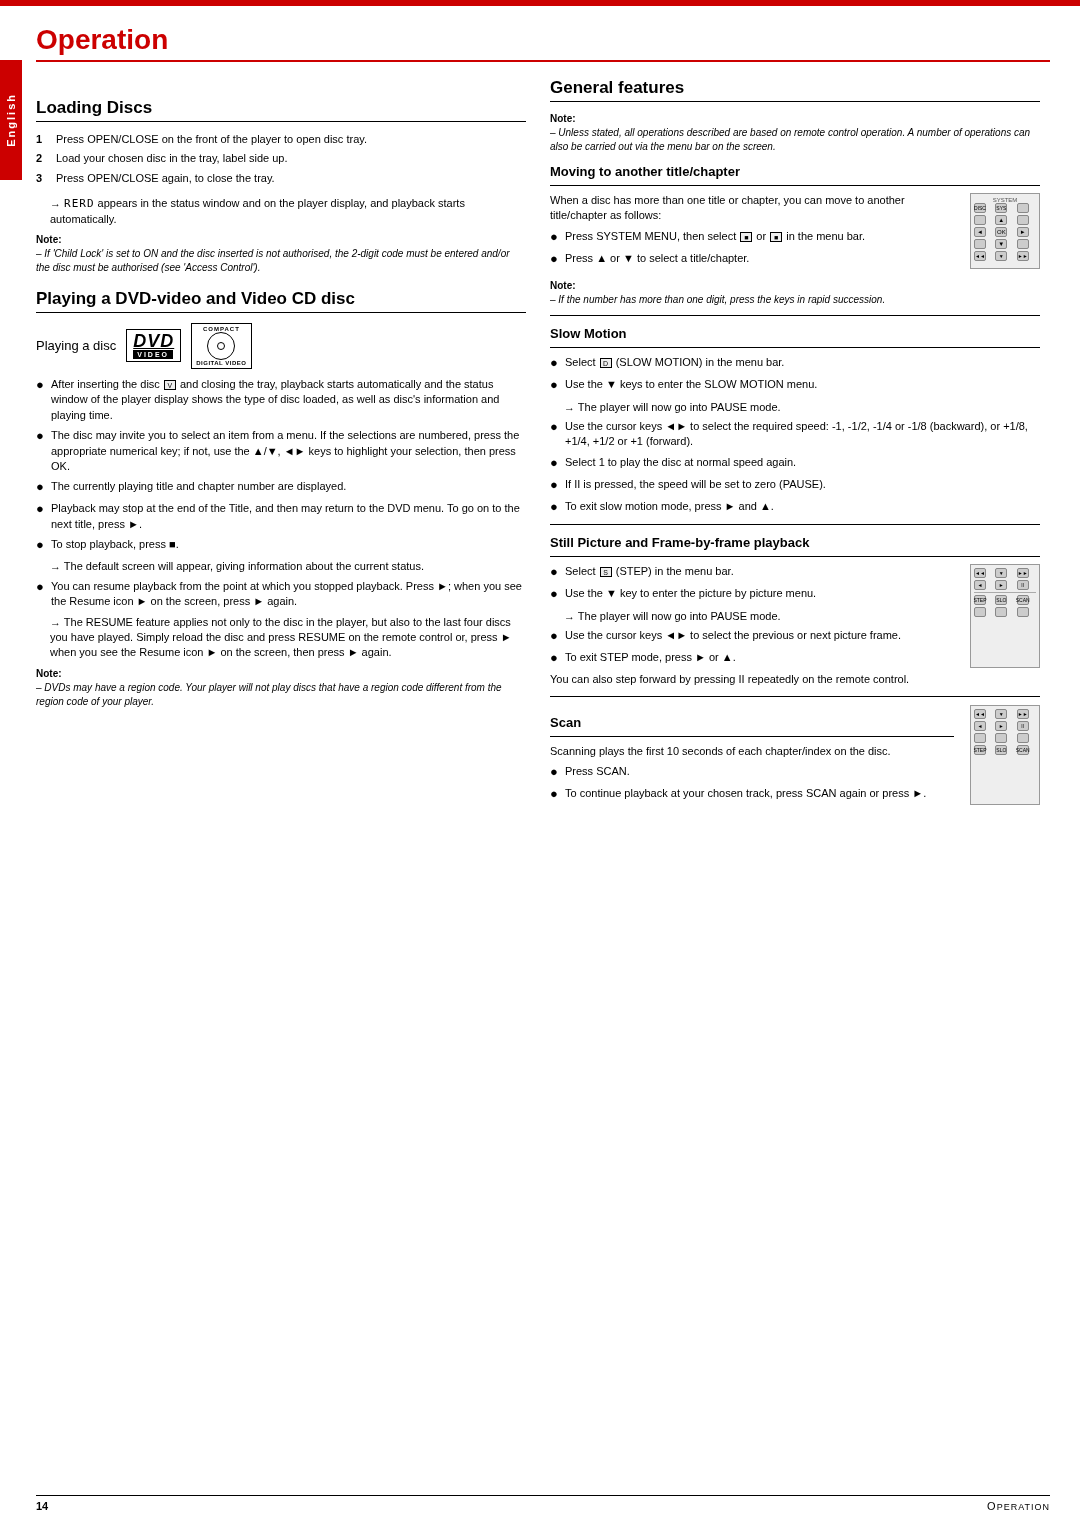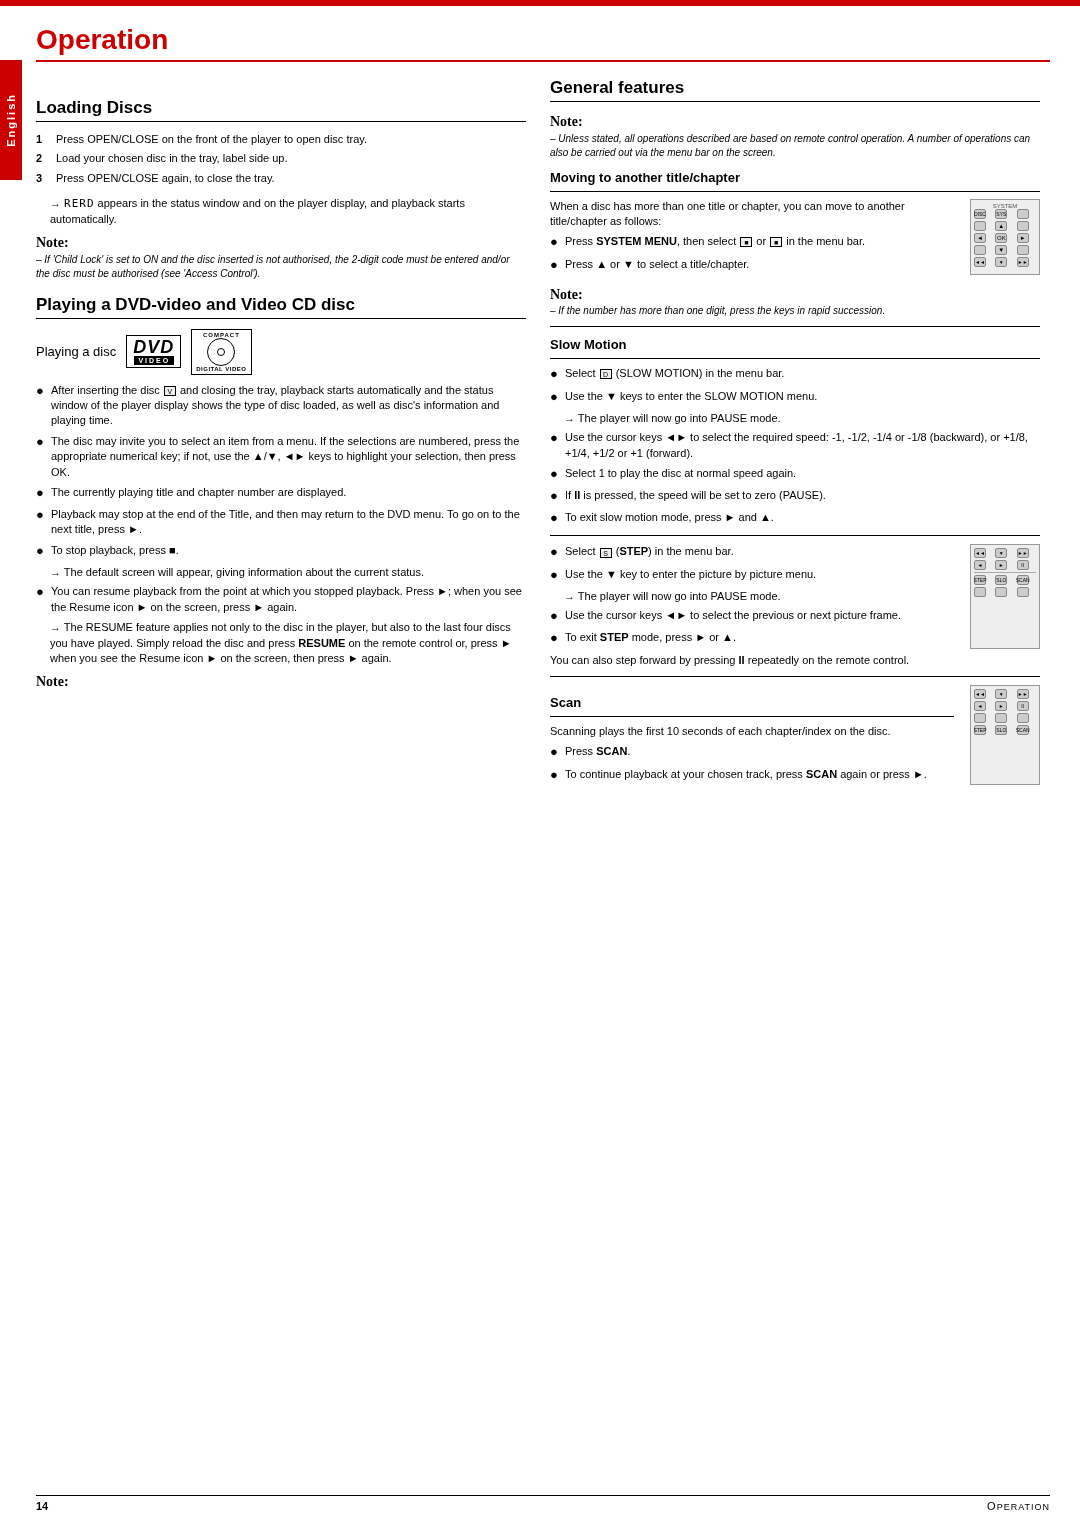--- a/index.html
+++ b/index.html
@@ -127,58 +127,58 @@
     
     .note {
       font-size: 10px;
       font-style: italic;
       margin: 6px 0 6px 0;
       line-height: 1.4;
     }
     .note-label {
       font-style: normal;
       font-weight: bold;
-      font-size: 14px;
-      font-family: Liberation Serif, serif;
+      font-size: 10px;
     }
     
     .arrow-item {
       font-size: 11px;
       line-height: 1.4;
       margin-bottom: 4px;
       padding-left: 14px;
     }
     .arrow {
       color: #000;
       font-weight: bold;
     }
     
-    strong { font-weight: bold; }
+    strong { font-weight: normal; }
     em { font-style: italic; }
     
     .playing-disc-header {
       display: flex;
       align-items: center;
       gap: 10px;
       margin-bottom: 8px;
     }
     .playing-disc-label {
       font-size: 13px;
       font-weight: normal;
     }
     
     .dvd-logo {
       display: inline-flex;
       flex-direction: column;
-      align-items: flex-end;
+      align-items: flex-start;
       border: 1.5px solid #000;
       padding: 2px 6px;
       font-size: 9px;
       font-weight: bold;
       letter-spacing: 1px;
+      text-decoration: underline;
     }
     .dvd-logo .dvd-text {
       font-size: 18px;
       font-weight: 900;
       font-style: italic;
       line-height: 1;
       color: #000;
     }
     .dvd-logo .video-text {
       background: #000;
@@ -405,20 +405,21 @@
               <span>You can resume playback from the point at which you stopped playback. Press ►; when you see the Resume icon ► on the screen, press ► again.</span>
             </li>
           </ul>
 
           <div class="arrow-item">
             <span class="arrow">→</span> <span>The RESUME feature applies not only to the disc in the player, but also to the last four discs you have played. Simply reload the disc and press <strong>RESUME</strong> on the remote control or, press ► when you see the Resume icon ► on the screen, then press ► again.</span>
           </div>
 
           <div class="note">
             <span class="note-label">Note:</span><br>
+            <em>– DVDs may have a region code. Your player will not play discs that have a region code different from the region code of your player.</em>
           </div>
         </div>
 
       </div>
 
       <div class="right-col">
 
         <div>
           <h2 class="section-title">General features</h2>
 
@@ -514,20 +515,21 @@
               <li>
                 <span class="bullet">●</span>
                 <span>To exit slow motion mode, press ► and ▲.</span>
               </li>
             </ul>
           </div>
 
           <hr class="divider-line">
 
           <div>
+            <h3 class="subsection-title">Still Picture and Frame-by-frame playback</h3>
             <div style="display:flex; gap:8px;">
               <div style="flex:1;">
                 <ul class="bullet-list">
                   <li>
                     <span class="bullet">●</span>
                     <span>Select <span class="icon-placeholder">S</span> (<strong>STEP</strong>) in the menu bar.</span>
                   </li>
                   <li>
                     <span class="bullet">●</span>
                     <span>Use the ▼ key to enter the picture by picture menu.</span>

